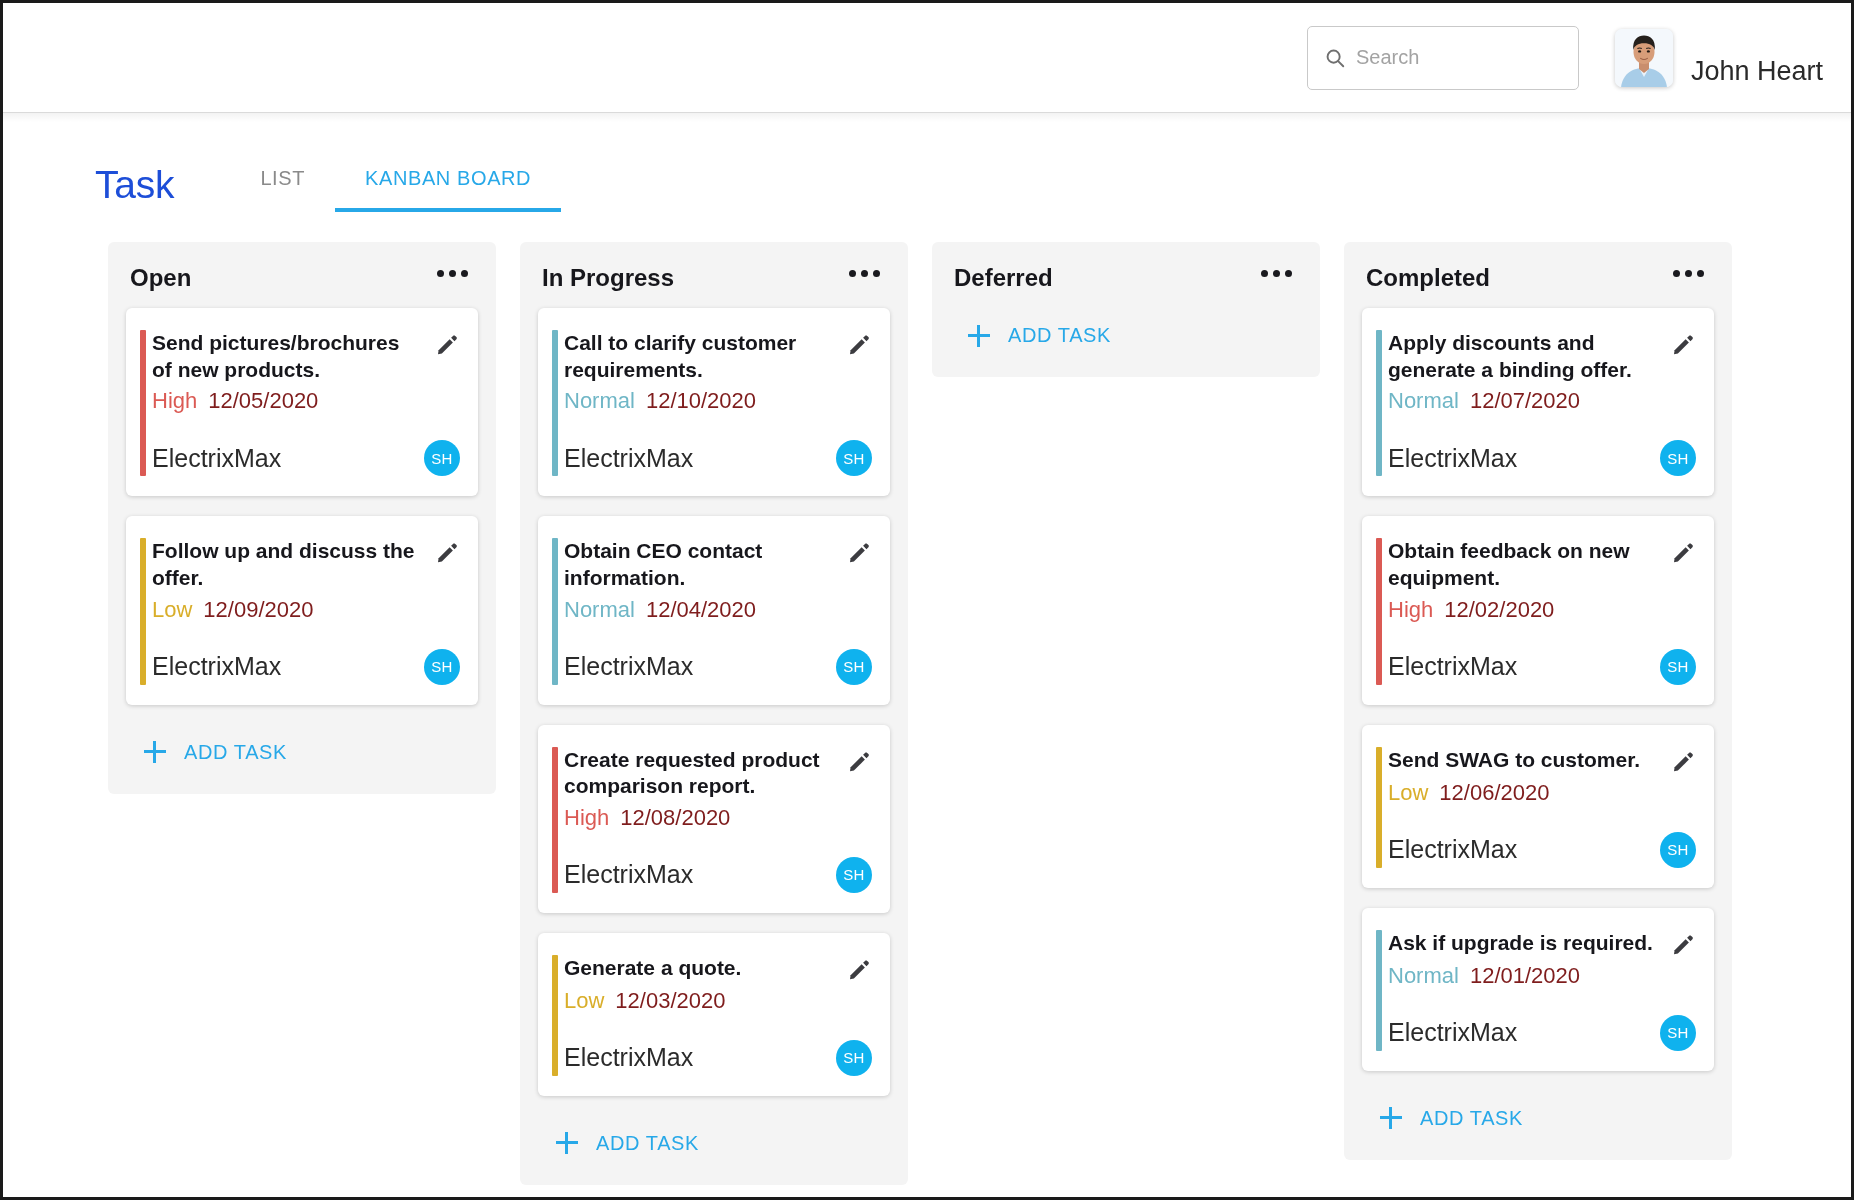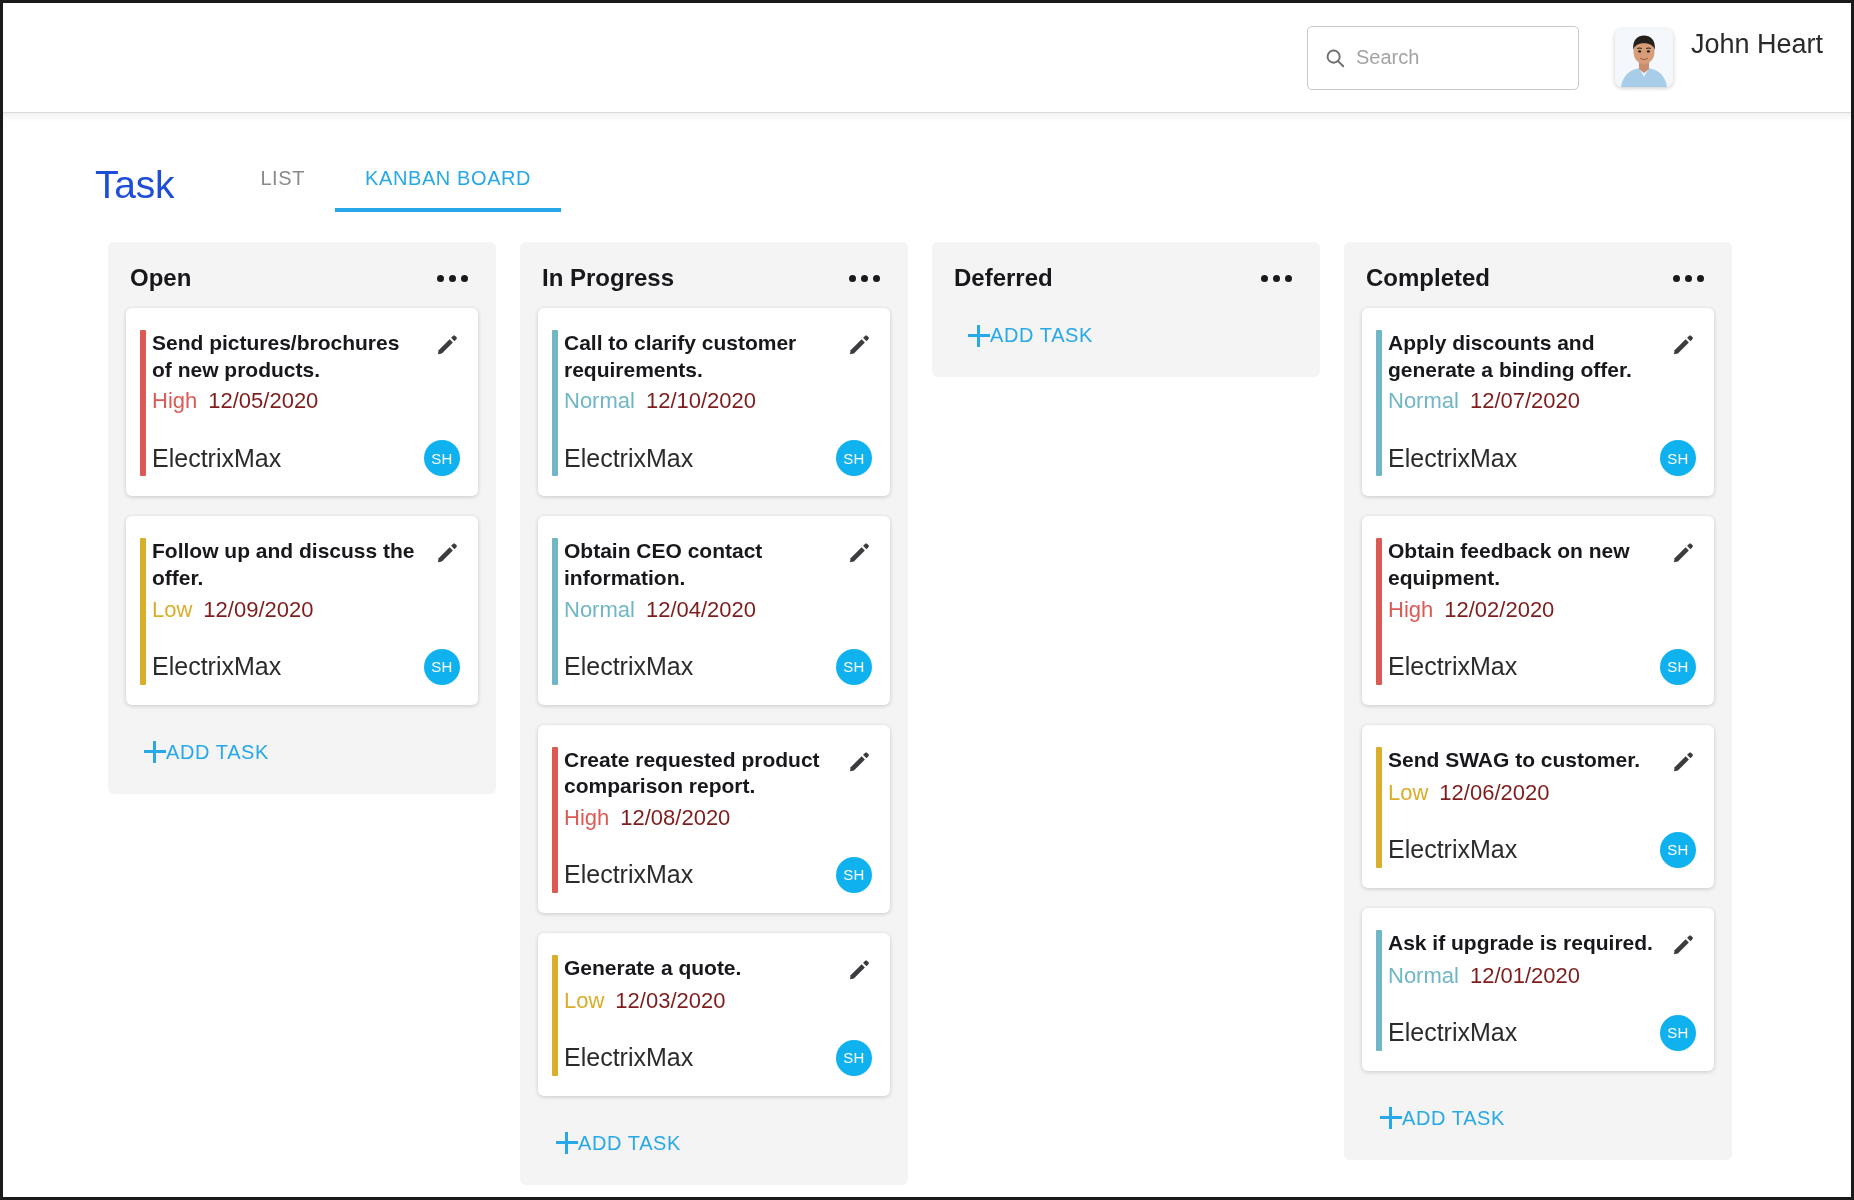--- a/index.html
+++ b/index.html
@@ -64,21 +64,21 @@
     font-size: 20px;
     font-family: "Liberation Sans", sans-serif;
     color: #333;
     width: 100%;
     background: transparent;
   }
   .search-input::placeholder { color: #a3a3a3; }
 
   .user-block {
     display: flex;
-    align-items: flex-start;
+    align-items: flex-end;
     gap: 18px;
   }
   .avatar {
     width: 58px; height: 58px;
     border-radius: 7px;
     background: #f2f6fa;
     box-shadow: 0 1px 4px rgba(0,0,0,0.22);
     overflow: hidden;
     position: relative;
     flex: 0 0 auto;
@@ -140,21 +140,20 @@
   }
   .column {
     width: 388px;
     background: #f4f4f4;
     border-radius: 6px;
     padding: 0 0 8px 0;
     flex: 0 0 auto;
   }
   .column-head {
     display: flex;
-    align-items: center;
     justify-content: space-between;
     padding: 22px 26px 16px 22px;
   }
   .column-title {
     font-size: 24px;
     font-weight: bold;
     color: #17171c;
   }
   .dots {
     display: flex;
@@ -238,20 +237,21 @@
     display: flex;
     align-items: center;
     justify-content: center;
     letter-spacing: 0.3px;
     flex: 0 0 auto;
   }
 
   .add-task {
     display: flex;
     align-items: center;
+    gap: 18px;
     padding: 16px 0 22px 36px;
     color: #27a8e8;
     font-size: 20px;
     letter-spacing: 0.6px;
     cursor: pointer;
   }
   .plus-icon {
     width: 22px; height: 22px;
     position: relative;
     flex: 0 0 auto;

